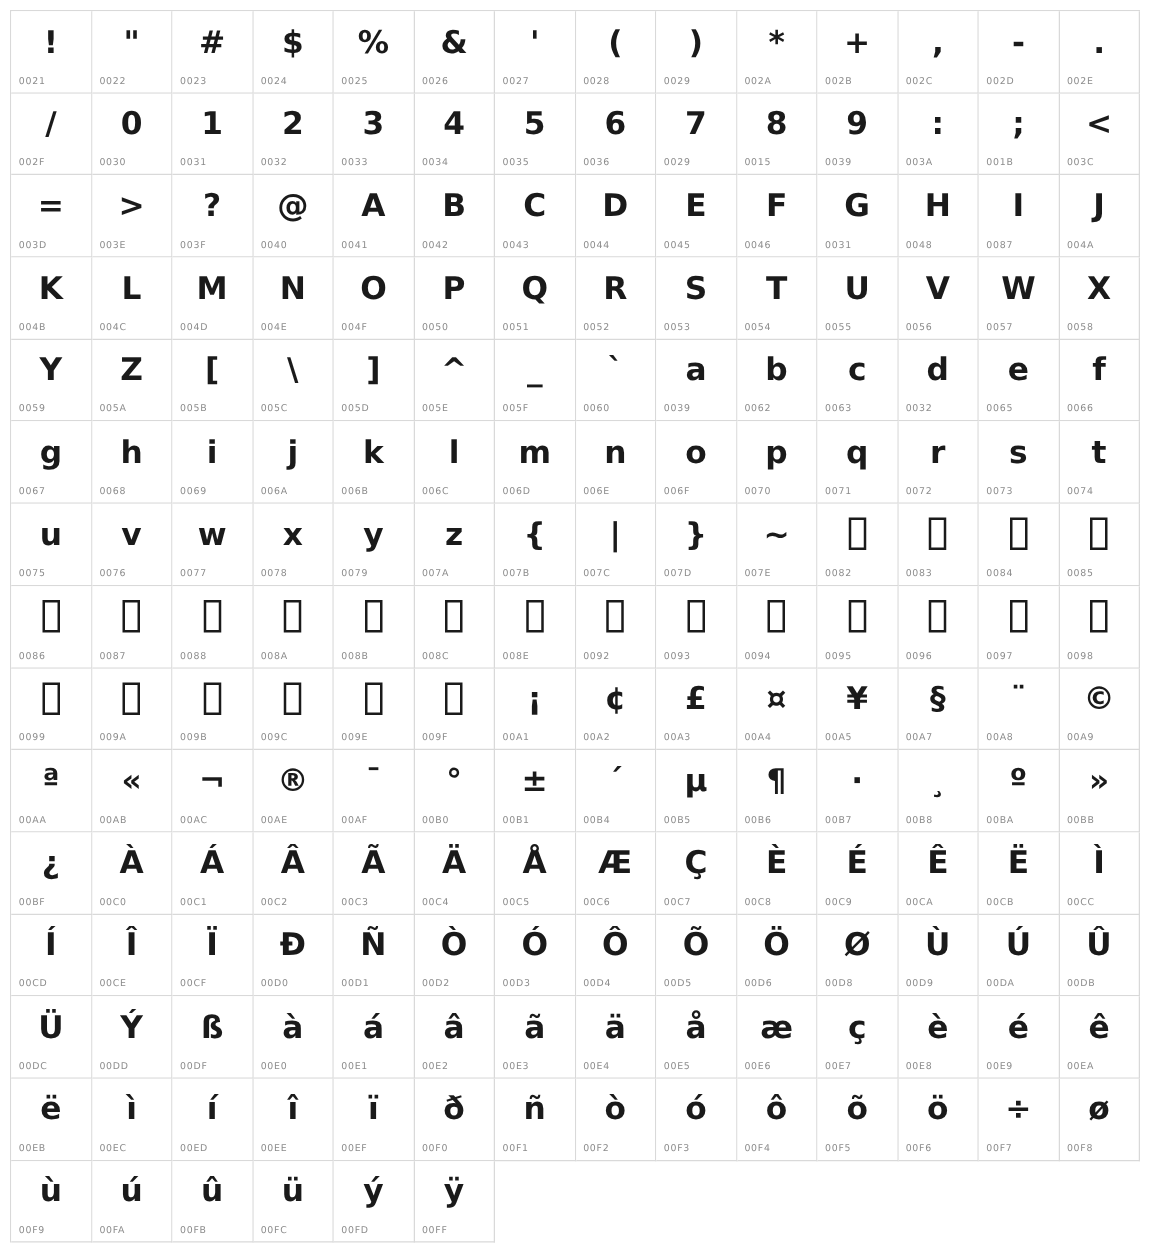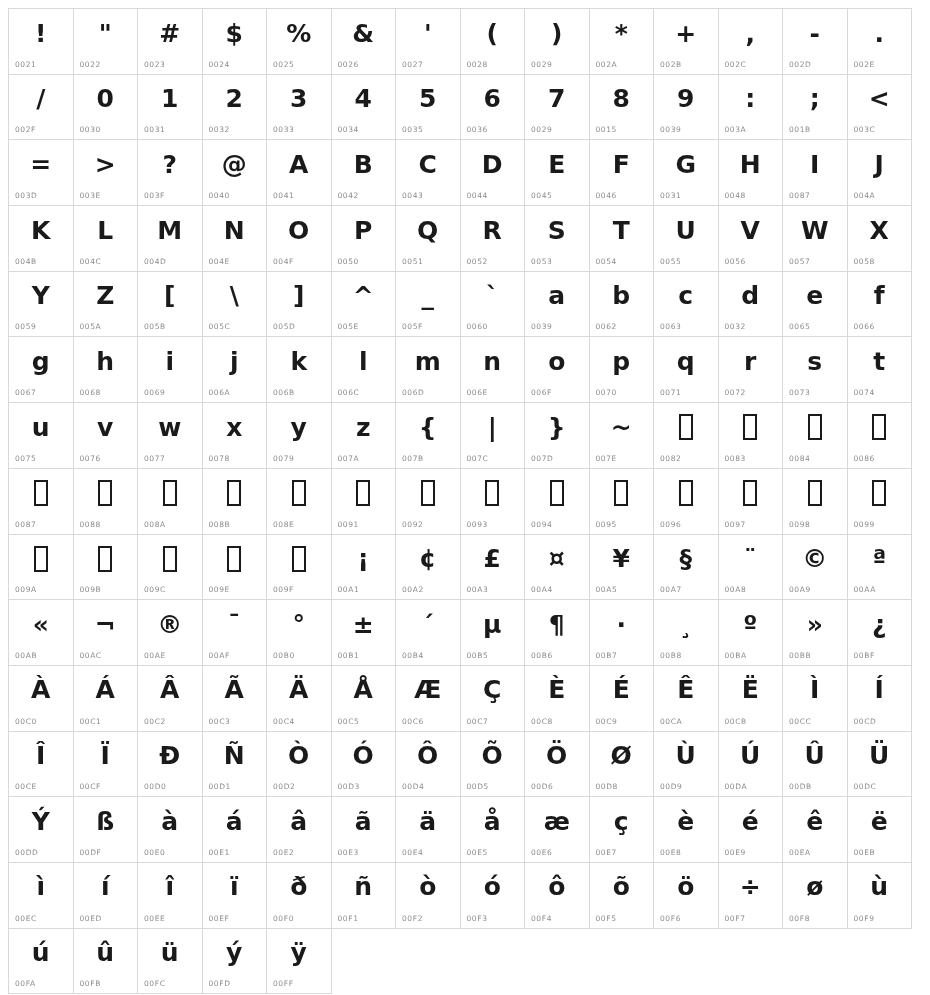--- a/index.html
+++ b/index.html
@@ -464,20 +464,26 @@
     <div class="cell">
       <div class="glyph">
         <span class="notdef"></span>
       </div>
       <div class="code">0084</div>
     </div>
     <div class="cell">
       <div class="glyph">
         <span class="notdef"></span>
       </div>
+      <div class="code">0085</div>
+    </div>
+    <div class="cell">
+      <div class="glyph">
+        <span class="notdef"></span>
+      </div>
       <div class="code">0086</div>
     </div>
     <div class="cell">
       <div class="glyph">
         <span class="notdef"></span>
       </div>
       <div class="code">0087</div>
     </div>
     <div class="cell">
       <div class="glyph">
@@ -494,27 +500,27 @@
     <div class="cell">
       <div class="glyph">
         <span class="notdef"></span>
       </div>
       <div class="code">008B</div>
     </div>
     <div class="cell">
       <div class="glyph">
         <span class="notdef"></span>
       </div>
+      <div class="code">008C</div>
+    </div>
+    <div class="cell">
+      <div class="glyph">
+        <span class="notdef"></span>
+      </div>
       <div class="code">008E</div>
-    </div>
-    <div class="cell">
-      <div class="glyph">
-        <span class="notdef"></span>
-      </div>
-      <div class="code">0091</div>
     </div>
     <div class="cell">
       <div class="glyph">
         <span class="notdef"></span>
       </div>
       <div class="code">0092</div>
     </div>
     <div class="cell">
       <div class="glyph">
         <span class="notdef"></span>

